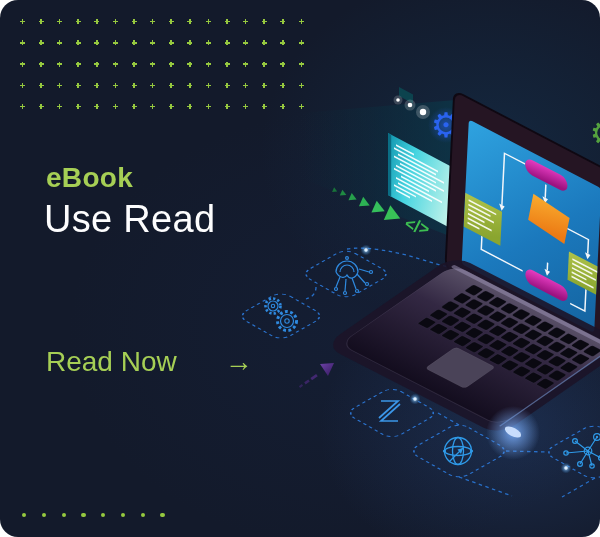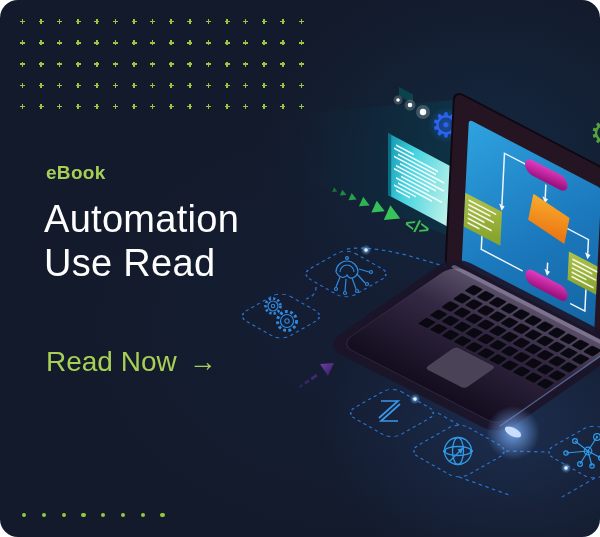--- a/index.html
+++ b/index.html
@@ -13,23 +13,23 @@
       #131a2b;
   }
   
   .plus-grid{position:absolute;left:20px;top:19px;display:grid;grid-template-columns:repeat(16,18.6px);grid-auto-rows:21.3px;}
   .plus{position:relative;width:5px;height:5px;}
   .plus::before{content:"";position:absolute;left:0;top:1.7px;width:5px;height:1.6px;background:#96c93f;}
   .plus::after{content:"";position:absolute;left:1.7px;top:0;width:1.6px;height:5px;background:#96c93f;}
   .dot-row{position:absolute;left:22px;top:513px;display:flex;gap:15.6px;}
   .dot{width:4.2px;height:4.2px;border-radius:50%;background:#96c93f;}
   
-  .eyebrow{position:absolute;left:46px;top:162px;font-size:19px;font-weight:600;letter-spacing:.3px;color:#a6cf55;}
+  .eyebrow{position:absolute;left:46px;top:162px;font-size:28px;font-weight:600;letter-spacing:.3px;color:#a6cf55;}
   .title{position:absolute;left:44px;top:197px;font-size:38px;line-height:44px;font-weight:300;letter-spacing:.3px;color:#fdfdfe;}
-  .cta{position:absolute;left:46px;top:346px;font-size:28px;font-weight:300;color:#a6cf55;text-decoration:none;display:flex;align-items:center;}
+  .cta{position:absolute;left:46px;top:346px;font-size:28px;font-weight:300;color:#a6cf55;text-decoration:none;display:flex;align-items:center;gap:36px;}
   .cta .arr{margin-left:12px;font-size:28px;}
   .illus{position:absolute;left:0;top:0;pointer-events:none;}
 </style>
 </head>
 <body>
 
 <div class="card">
 
   <div class="plus-grid" id="plus-grid">
       <span class="plus"></span>
@@ -120,21 +120,20 @@
       <span class="dot"></span>
       <span class="dot"></span>
       <span class="dot"></span>
       <span class="dot"></span>
       <span class="dot"></span>
     </div>
 
   <div class="eyebrow">eBook</div>
 
   <div class="title">
-    <div>Automation</div>
     <div>Use Read</div>
   </div>
 
   <a href="#" class="cta">
     <span>Read Now</span>
     <span class="arr">→</span>
   </a>
 
   <svg class="illus" width="600" height="537" viewBox="0 0 600 537">
     <defs>

